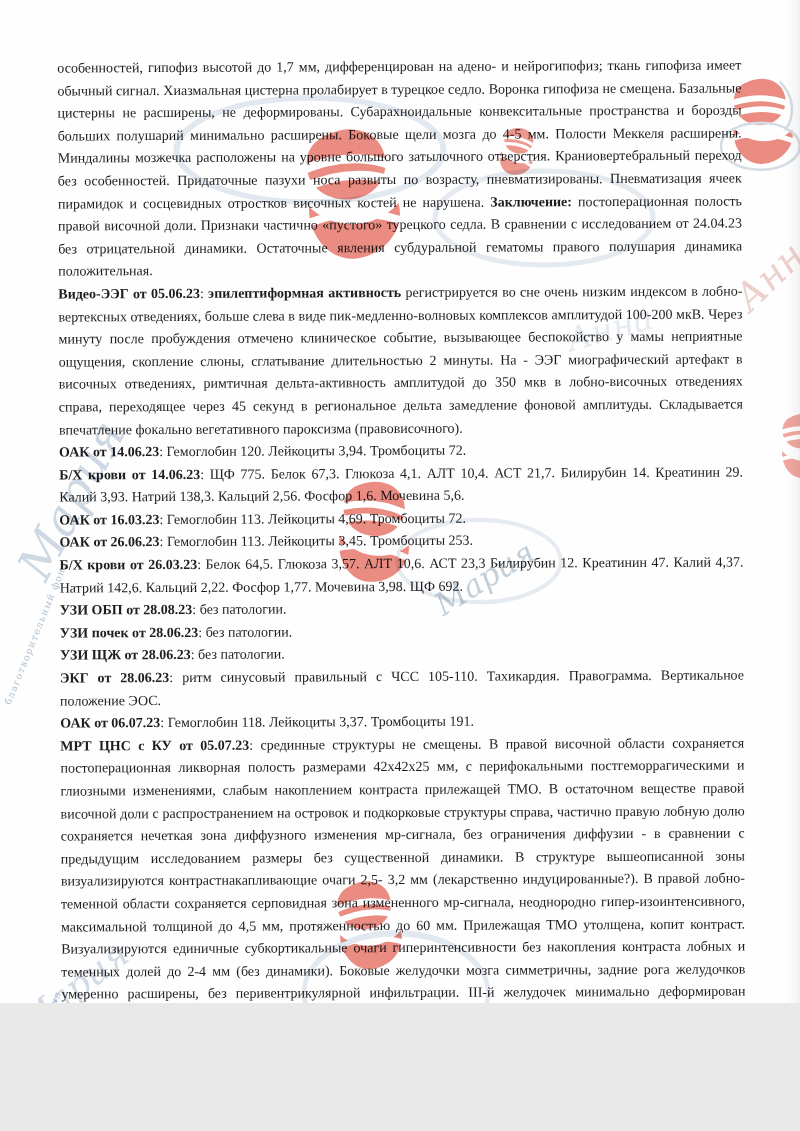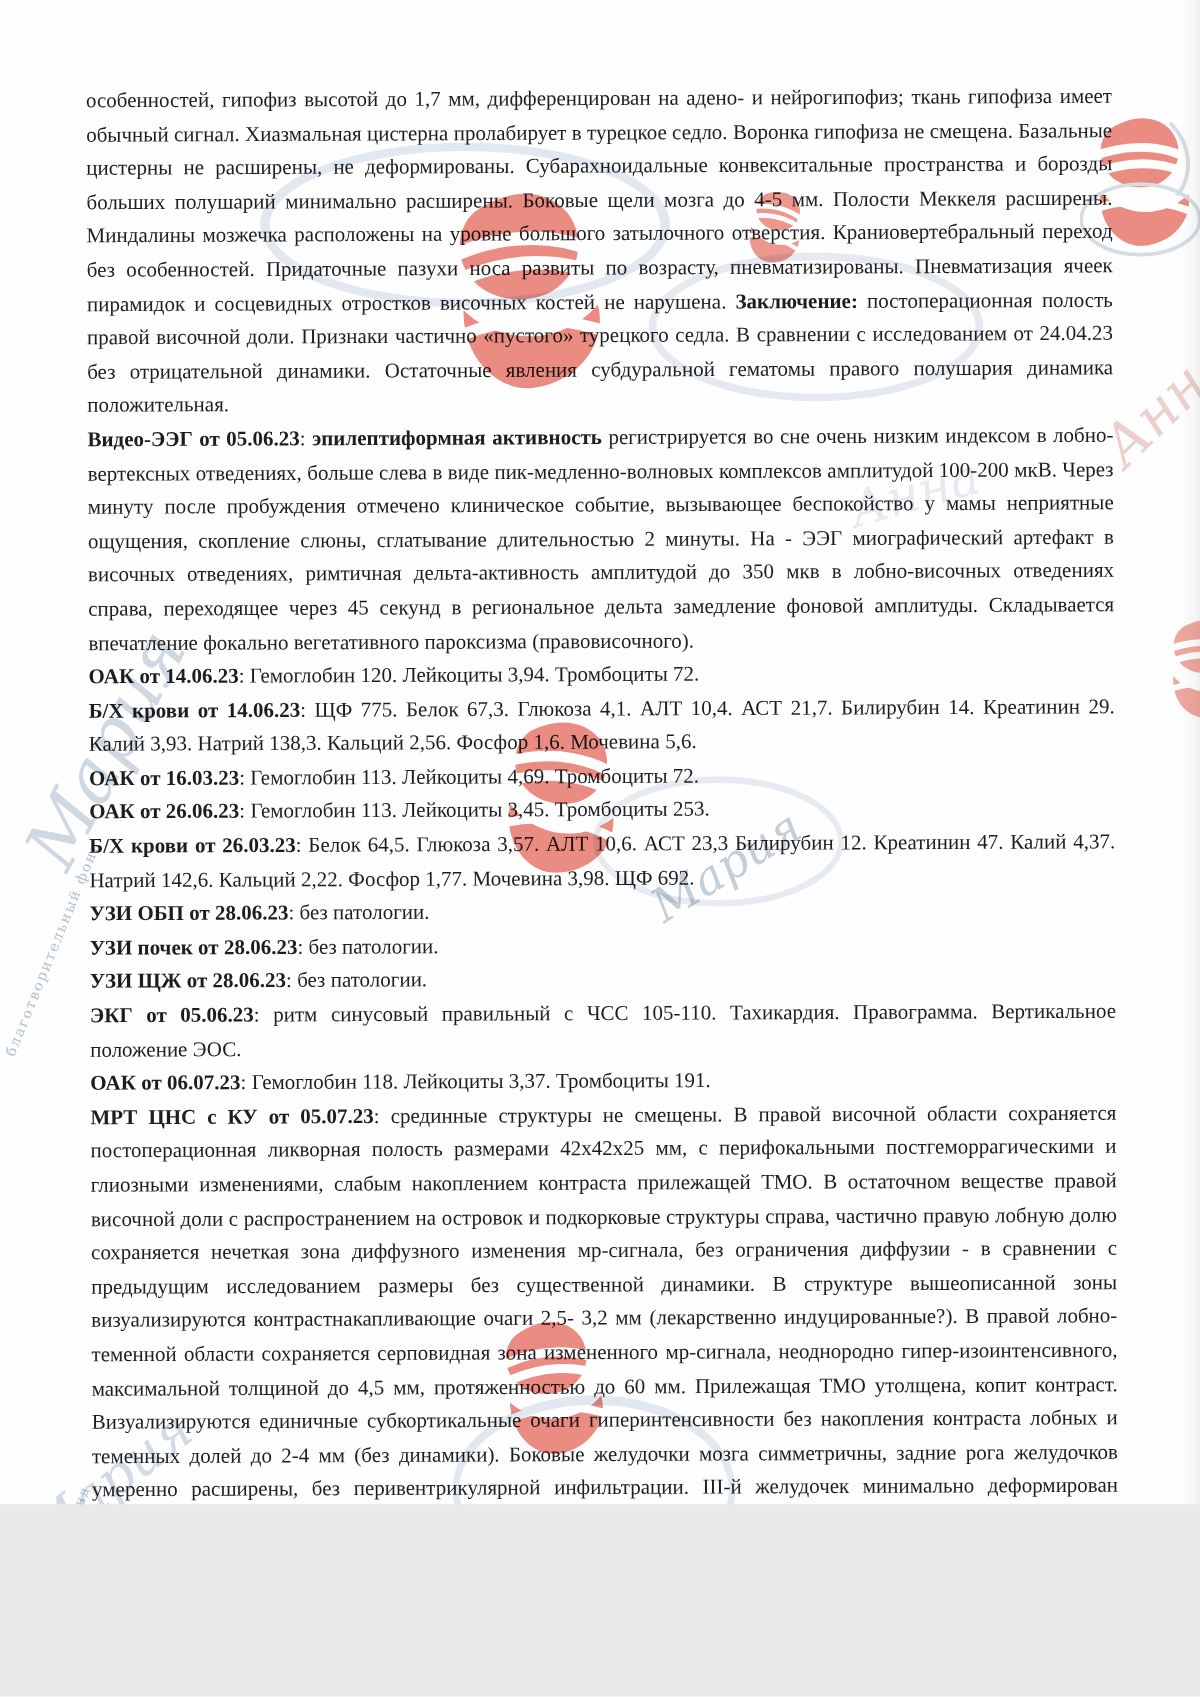--- a/index.html
+++ b/index.html
@@ -66,24 +66,24 @@
 <div class="page">
 
   <div class="report-body">
       <p><span>особенностей, гипофиз высотой до 1,7 мм, дифференцирован на адено- и нейрогипофиз; ткань гипофиза имеет обычный сигнал. Хиазмальная цистерна пролабирует в турецкое седло. Воронка гипофиза не смещена. Базальные цистерны не расширены, не деформированы. Субарахноидальные конвекситальные пространства и борозды больших полушарий минимально расширены. Боковые щели мозга до 4-5 мм. Полости Меккеля расширены. Миндалины мозжечка расположены на уровне большого затылочного отверстия. Краниовертебральный переход без особенностей. Придаточные пазухи носа развиты по возрасту, пневматизированы. Пневматизация ячеек пирамидок и сосцевидных отростков височных костей не нарушена. </span><b>Заключение:</b><span> постоперационная полость правой височной доли. Признаки частично «пустого» турецкого седла. В сравнении с исследованием от 24.04.23 без отрицательной динамики. Остаточные явления субдуральной гематомы правого полушария динамика положительная.</span></p>
       <p><b>Видео-ЭЭГ от 05.06.23</b><span>: </span><b>эпилептиформная активность</b><span> регистрируется во сне очень низким индексом в лобно-вертексных отведениях, больше слева в виде пик-медленно-волновых комплексов амплитудой 100-200 мкВ. Через минуту после пробуждения отмечено клиническое событие, вызывающее беспокойство у мамы неприятные ощущения, скопление слюны, сглатывание длительностью 2 минуты. На - ЭЭГ миографический артефакт в височных отведениях, римтичная дельта-активность амплитудой до 350 мкв в лобно-височных отведениях справа, переходящее через 45 секунд в региональное дельта замедление фоновой амплитуды. Складывается впечатление фокально вегетативного пароксизма (правовисочного).</span></p>
       <p><b>ОАК от 14.06.23</b><span>: Гемоглобин 120. Лейкоциты 3,94. Тромбоциты 72.</span></p>
       <p><b>Б/Х крови от 14.06.23</b><span>: ЩФ 775. Белок 67,3. Глюкоза 4,1. АЛТ 10,4. АСТ 21,7. Билирубин 14. Креатинин 29. Калий 3,93. Натрий 138,3. Кальций 2,56. Фосфор 1,6. Мочевина 5,6.</span></p>
       <p><b>ОАК от 16.03.23</b><span>: Гемоглобин 113. Лейкоциты 4,69. Тромбоциты 72.</span></p>
       <p><b>ОАК от 26.06.23</b><span>: Гемоглобин 113. Лейкоциты 3,45. Тромбоциты 253.</span></p>
       <p><b>Б/Х крови от 26.03.23</b><span>: Белок 64,5. Глюкоза 3,57. АЛТ 10,6. АСТ 23,3 Билирубин 12. Креатинин 47. Калий 4,37. Натрий 142,6. Кальций 2,22. Фосфор 1,77. Мочевина 3,98. ЩФ 692.</span></p>
-      <p><b>УЗИ ОБП от 28.06.23</b><span>: без патологии.</span></p>
+      <p><b>УЗИ ОБП от 28.08.23</b><span>: без патологии.</span></p>
       <p><b>УЗИ почек от 28.06.23</b><span>: без патологии.</span></p>
       <p><b>УЗИ ЩЖ от 28.06.23</b><span>: без патологии.</span></p>
-      <p><b>ЭКГ от 05.06.23</b><span>: ритм синусовый правильный с ЧСС 105-110. Тахикардия. Правограмма. Вертикальное положение ЭОС.</span></p>
+      <p><b>ЭКГ от 28.06.23</b><span>: ритм синусовый правильный с ЧСС 105-110. Тахикардия. Правограмма. Вертикальное положение ЭОС.</span></p>
       <p><b>ОАК от 06.07.23</b><span>: Гемоглобин 118. Лейкоциты 3,37. Тромбоциты 191.</span></p>
       <p><b>МРТ ЦНС с КУ от 05.07.23</b><span>: срединные структуры не смещены. В правой височной области сохраняется постоперационная ликворная полость размерами 42х42х25 мм, с перифокальными постгеморрагическими и глиозными изменениями, слабым накоплением контраста прилежащей ТМО. В остаточном веществе правой височной доли с распространением на островок и подкорковые структуры справа, частично правую лобную долю сохраняется нечеткая зона диффузного изменения мр-сигнала, без ограничения диффузии - в сравнении с предыдущим исследованием размеры без существенной динамики. В структуре вышеописанной зоны визуализируются контрастнакапливающие очаги 2,5- 3,2 мм (лекарственно индуцированные?). В правой лобно-теменной области сохраняется серповидная зона измененного мр-сигнала, неоднородно гипер-изоинтенсивного, максимальной толщиной до 4,5 мм, протяженностью до 60 мм. Прилежащая ТМО утолщена, копит контраст. Визуализируются единичные субкортикальные очаги гиперинтенсивности без накопления контраста лобных и теменных долей до 2-4 мм (без динамики). Боковые желудочки мозга симметричны, задние рога желудочков умеренно расширены, без перивентрикулярной инфильтрации. III-й желудочек минимально деформирован образованием, не расширен. IV-й желудочек не расширен, не деформирован. Дополнительных образований в области ММУ не выявлено. Внутренние слуховые проходы не расширены. Хиазмальная область без особенностей, гипофиз высотой до 2 мм, ткань гипофиза имеет обычный сигнал. Хиазмальная цистерна пролабирует в турецкое седло. Воронка гипофиза не смещена. Базальные цистерны не расширены, не деформированы. Субарахноидальные конвекситальные пространства и борозды больших полушарий минимально расширены. Миндалины мозжечка расположены на уровне большого затылочного отверстия. Краниовертебральный переход без особенностей. Спинной мозг, включая цереброспинальный переход, имеет обычную конфигурацию и ширину. Структура однородная. Нервные корешки выходят через межпозвонковые отверстия, не изменены. Объемных образований, патологического накопления спинным мозгом, нервными корешками и оболочками не выявлено. Объемных образований, патологического накопления контраста спинным мозгом, нервными корешками и оболочками не выявлено. Конус спинного мозга расположен обычно на уровне L1. Нервные корешки выходят через межпозвонковые отверстия, не изменены. Дугоотростчатые суставы - без особенностей.</span></p>
     </div>
 
   <div class="wm stamp s1" style="position: absolute;">
       <svg viewBox="0 0 100 115" xmlns="http://www.w3.org/2000/svg">
         <path d="M34 7 C58 -3 80 11 78 33 C76 51 60 61 42 58 C22 55 12 37 18 21 C22 12 27 10 34 7 Z" fill="#e66d60"></path>
         <path d="M8 35 C40 22 72 25 94 41" stroke="#ffffff" stroke-width="7" fill="none" stroke-linecap="round"></path>
         <path d="M10 48 C42 35 74 38 96 54" stroke="#ffffff" stroke-width="7" fill="none" stroke-linecap="round"></path>
         <path d="M16 62 C34 82 66 84 86 64 C90 84 73 104 49 105 C29 105 14 85 16 62 Z" fill="#e66d60"></path>

